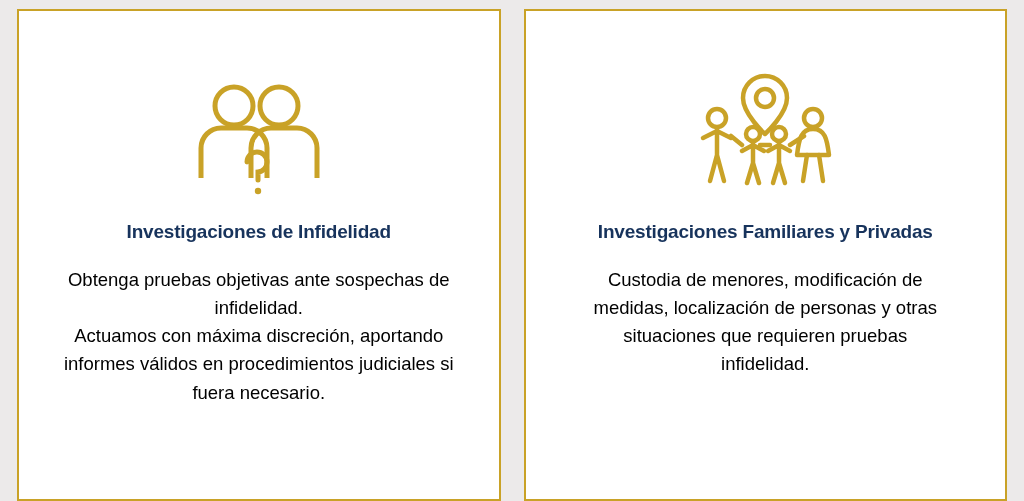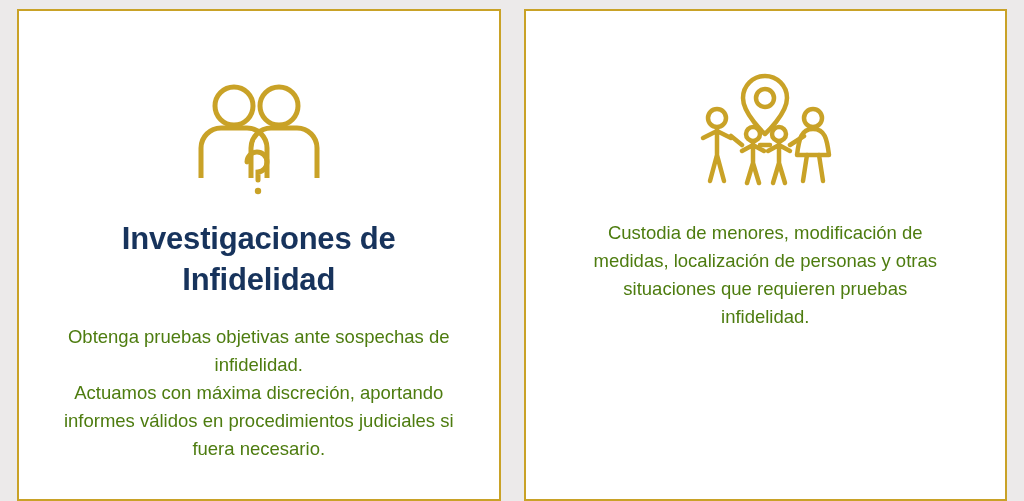--- a/index.html
+++ b/index.html
@@ -36,30 +36,30 @@
   }
   .card-icon {
     height: 130px;
     display: flex;
     align-items: center;
     justify-content: center;
     margin-bottom: 18px;
   }
   .card-title {
     color: #17335c;
-    font-size: 31px;
+    font-size: 19px;
     font-weight: bold;
     text-align: center;
     line-height: 1.32;
     letter-spacing: -0.2px;
     margin: 0 0 22px 0;
     max-width: 420px;
   }
   .card-body {
-    color: #4d7c0f;
+    color: #000000;
     font-size: 18.5px;
     line-height: 1.52;
     text-align: center;
     margin: 0;
     max-width: 420px;
     white-space: pre-line;
   }
   .card--second .card-title {
     max-width: 380px;
   }
@@ -99,16 +99,17 @@
         <path d="M58 71 v20 M58 91 l-6 20 M58 91 l6 20 M47 79 l11 -6 11 6" stroke="#c9a227" stroke-width="4.5" stroke-linecap="round" fill="none"></path>
         <circle cx="84" cy="62" r="7" stroke="#c9a227" stroke-width="4.5" fill="none"></circle>
         <path d="M84 71 v20 M84 91 l-6 20 M84 91 l6 20 M73 79 l11 -6 11 6" stroke="#c9a227" stroke-width="4.5" stroke-linecap="round" fill="none"></path>
         <circle cx="118" cy="46" r="9" stroke="#c9a227" stroke-width="4.5" fill="none"></circle>
         <path d="M118 57 c-12 0 -14 10 -16 26 h32 c-2 -16 -4 -26 -16 -26 z" stroke="#c9a227" stroke-width="4.5" fill="none" stroke-linejoin="round"></path>
         <path d="M112 83 l-4 26 M124 83 l4 26" stroke="#c9a227" stroke-width="4.5" stroke-linecap="round" fill="none"></path>
         <path d="M36 64 l11 9 M95 73 l14 -9" stroke="#c9a227" stroke-width="4.5" stroke-linecap="round" fill="none"></path>
         <path d="M65 73 h10" stroke="#c9a227" stroke-width="4.5" stroke-linecap="round" fill="none"></path>
       </svg>
     </div>
+    <h2 class="card-title">Investigaciones Familiares y Privadas</h2>
     <p class="card-body">Custodia de menores, modificación de medidas, localización de personas y otras situaciones que requieren pruebas infidelidad.</p>
   </div>
 
 </div>
 
 </body></html>

